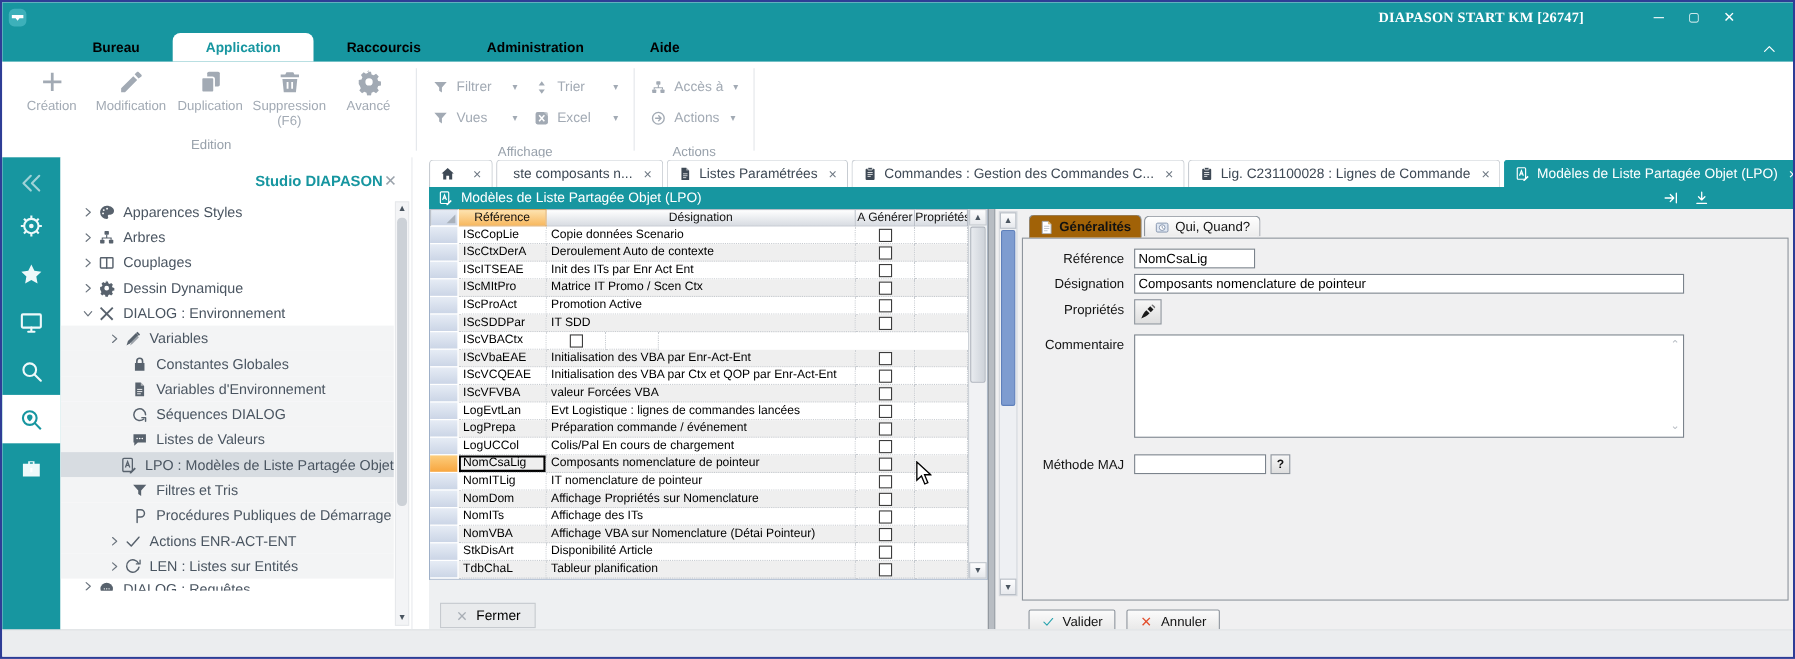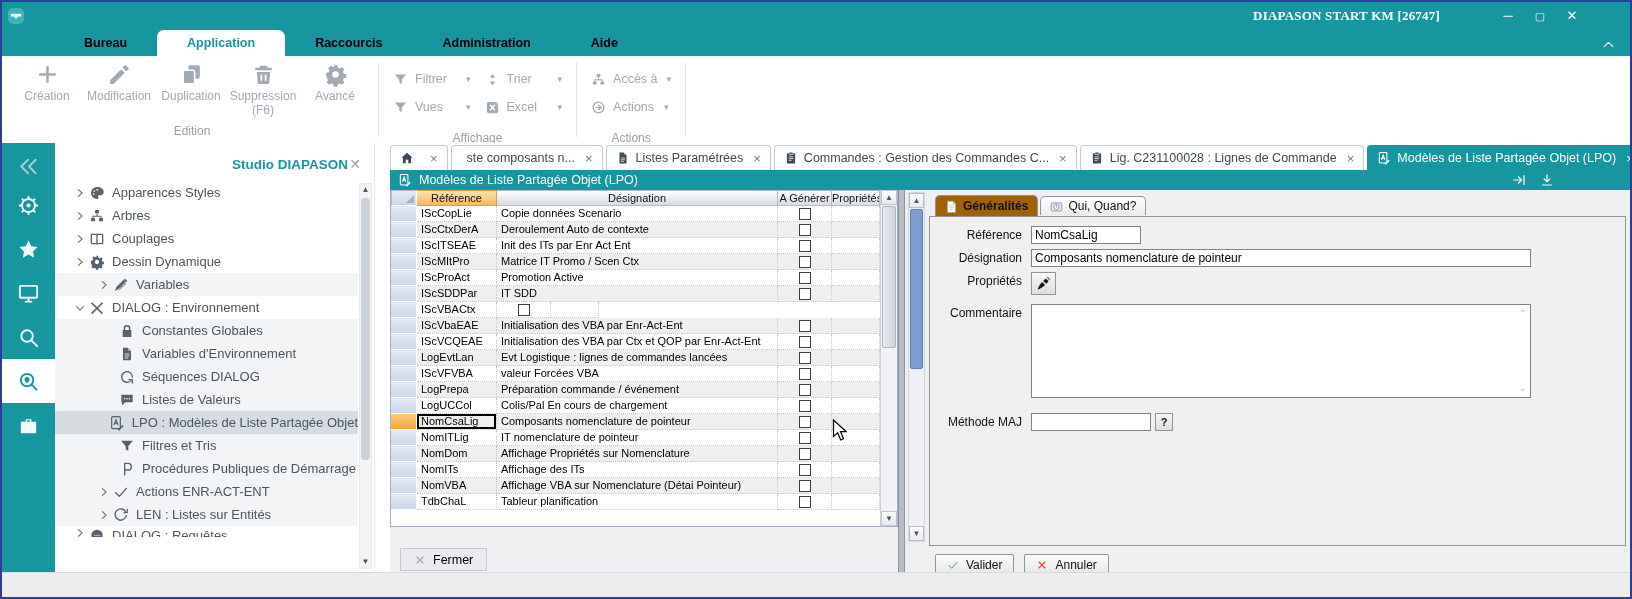--- a/index.html
+++ b/index.html
@@ -476,49 +476,49 @@
               </svg>
             </span>
           <span class="ticon" style="display: inline-flex; width: 16px; height: 16px; align-items: center;">
               <svg viewBox="0 0 24 24" width="100%" height="100%" fill="currentColor" xmlns="http://www.w3.org/2000/svg">
                 <path fill-rule="evenodd" d="M10.3 3h3.4l.5 2.4 1.9.8 2-1.3 2.4 2.4-1.3 2 .8 1.9 2.4.5v3.4l-2.4.5-.8 1.9 1.3 2-2.4 2.4-2-1.3-1.9.8-.5 2.4h-3.4l-.5-2.4-1.9-.8-2 1.3-2.4-2.4 1.3-2-.8-1.9L3 13.7v-3.4l2.4-.5.8-1.9-1.3-2 2.4-2.4 2 1.3 1.9-.8.5-2.4zM12 15.2a3.2 3.2 0 100-6.4 3.2 3.2 0 000 6.4z"></path>
               </svg>
             </span>
           <span>Dessin Dynamique</span>
         </div>
 
+        <div class="tree-item">
+          <span class="tchev" style="display: inline-flex; width: 10px; height: 10px; align-items: center;">
+              <svg viewBox="0 0 24 24" width="100%" height="100%" fill="none" stroke="currentColor" stroke-width="2.6" stroke-linecap="round" stroke-linejoin="round">
+                <path d="M4 8l8 9 8-9"></path>
+              </svg>
+            </span>
+          <span class="ticon" style="display: inline-flex; width: 16px; height: 16px; align-items: center;">
+              <svg viewBox="0 0 24 24" width="100%" height="100%" fill="currentColor" xmlns="http://www.w3.org/2000/svg">
+                <path d="M4.6 3.2L21 19.6l-1.8 1.8L2.8 5l1.8-1.8z"></path>
+                <path d="M19.4 3.2L3 19.6l1.8 1.8L21.2 5l-1.8-1.8z"></path>
+              </svg>
+            </span>
+          <span>DIALOG : Environnement</span>
+        </div>
+
         <div class="tree-item lvl1 shade">
           <span class="tchev" style="display: inline-flex; width: 10px; height: 10px; align-items: center;">
               <svg viewBox="0 0 24 24" width="100%" height="100%" fill="none" stroke="currentColor" stroke-width="2.6" stroke-linecap="round" stroke-linejoin="round">
                 <path d="M8 4l9 8-9 8"></path>
               </svg>
             </span>
           <span class="ticon" style="display: inline-flex; width: 16px; height: 16px; align-items: center;">
               <svg viewBox="0 0 24 24" width="100%" height="100%" fill="currentColor" xmlns="http://www.w3.org/2000/svg">
                 <path d="M3 21l2-6L16 4l3 3L8 18l-5 3z"></path>
                 <path d="M16 4l2-1.5L21.5 6 20 8z"></path>
                 <path d="M8 21l1.5-4.5L18 8l2 2-8.5 8.5L8 21z" opacity=".55"></path>
               </svg>
             </span>
           <span>Variables</span>
-        </div>
-
-        <div class="tree-item">
-          <span class="tchev" style="display: inline-flex; width: 10px; height: 10px; align-items: center;">
-              <svg viewBox="0 0 24 24" width="100%" height="100%" fill="none" stroke="currentColor" stroke-width="2.6" stroke-linecap="round" stroke-linejoin="round">
-                <path d="M4 8l8 9 8-9"></path>
-              </svg>
-            </span>
-          <span class="ticon" style="display: inline-flex; width: 16px; height: 16px; align-items: center;">
-              <svg viewBox="0 0 24 24" width="100%" height="100%" fill="currentColor" xmlns="http://www.w3.org/2000/svg">
-                <path d="M4.6 3.2L21 19.6l-1.8 1.8L2.8 5l1.8-1.8z"></path>
-                <path d="M19.4 3.2L3 19.6l1.8 1.8L21.2 5l-1.8-1.8z"></path>
-              </svg>
-            </span>
-          <span>DIALOG : Environnement</span>
         </div>
 
         <div class="tree-item lvl1 shade">
           <span class="tchev"></span>
           <span class="ticon" style="display: inline-flex; width: 16px; height: 16px; align-items: center;">
               <svg viewBox="0 0 24 24" width="100%" height="100%" fill="currentColor" xmlns="http://www.w3.org/2000/svg">
                 <path d="M7 10.5V8a5 5 0 0110 0v2.5h1.5V21h-13V10.5H7zm2.2 0h5.6V8a2.8 2.8 0 00-5.6 0v2.5z"></path>
               </svg>
             </span>
           <span>Constantes Globales</span>
@@ -840,40 +840,40 @@
                   <div class="cell c-ref">IScVCQEAE</div>
                   <div class="cell c-des">Initialisation des VBA par Ctx et QOP par Enr-Act-Ent</div>
                   <div class="cell c-gen">
                       <span class="cb"></span>
                     </div>
                   <div class="cell c-prop"></div>
                 </div>
 
                 <div class="grow">
                   <div class="cell c-sel"></div>
+                  <div class="cell c-ref">IScVFVBA</div>
+                  <div class="cell c-des">valeur Forcées VBA</div>
+                  <div class="cell c-gen">
+                      <span class="cb"></span>
+                    </div>
+                  <div class="cell c-prop"></div>
+                </div>
+
+                <div class="grow">
+                  <div class="cell c-sel"></div>
                   <div class="cell c-ref">LogEvtLan</div>
                   <div class="cell c-des">Evt Logistique : lignes de commandes lancées</div>
                   <div class="cell c-gen">
                       <span class="cb"></span>
                     </div>
                   <div class="cell c-prop"></div>
                 </div>
 
                 <div class="grow">
                   <div class="cell c-sel"></div>
-                  <div class="cell c-ref">IScVFVBA</div>
-                  <div class="cell c-des">valeur Forcées VBA</div>
-                  <div class="cell c-gen">
-                      <span class="cb"></span>
-                    </div>
-                  <div class="cell c-prop"></div>
-                </div>
-
-                <div class="grow">
-                  <div class="cell c-sel"></div>
                   <div class="cell c-ref">LogPrepa</div>
                   <div class="cell c-des">Préparation commande / événement</div>
                   <div class="cell c-gen">
                       <span class="cb"></span>
                     </div>
                   <div class="cell c-prop"></div>
                 </div>
 
                 <div class="grow">
                   <div class="cell c-sel"></div>
@@ -928,20 +928,29 @@
                 <div class="grow">
                   <div class="cell c-sel"></div>
                   <div class="cell c-ref">NomVBA</div>
                   <div class="cell c-des">Affichage VBA sur Nomenclature (Détai Pointeur)</div>
                   <div class="cell c-gen">
                       <span class="cb"></span>
                     </div>
                   <div class="cell c-prop"></div>
                 </div>
 
+                <div class="grow">
+                  <div class="cell c-sel"></div>
+                  <div class="cell c-ref">StkDisArt</div>
+                  <div class="cell c-des">Disponibilité Article</div>
+                  <div class="cell c-gen">
+                      <span class="cb"></span>
+                    </div>
+                  <div class="cell c-prop"></div>
+                </div>
 
                 <div class="grow">
                   <div class="cell c-sel"></div>
                   <div class="cell c-ref">TdbChaL</div>
                   <div class="cell c-des">Tableur planification</div>
                   <div class="cell c-gen">
                       <span class="cb"></span>
                     </div>
                   <div class="cell c-prop"></div>
                 </div>

